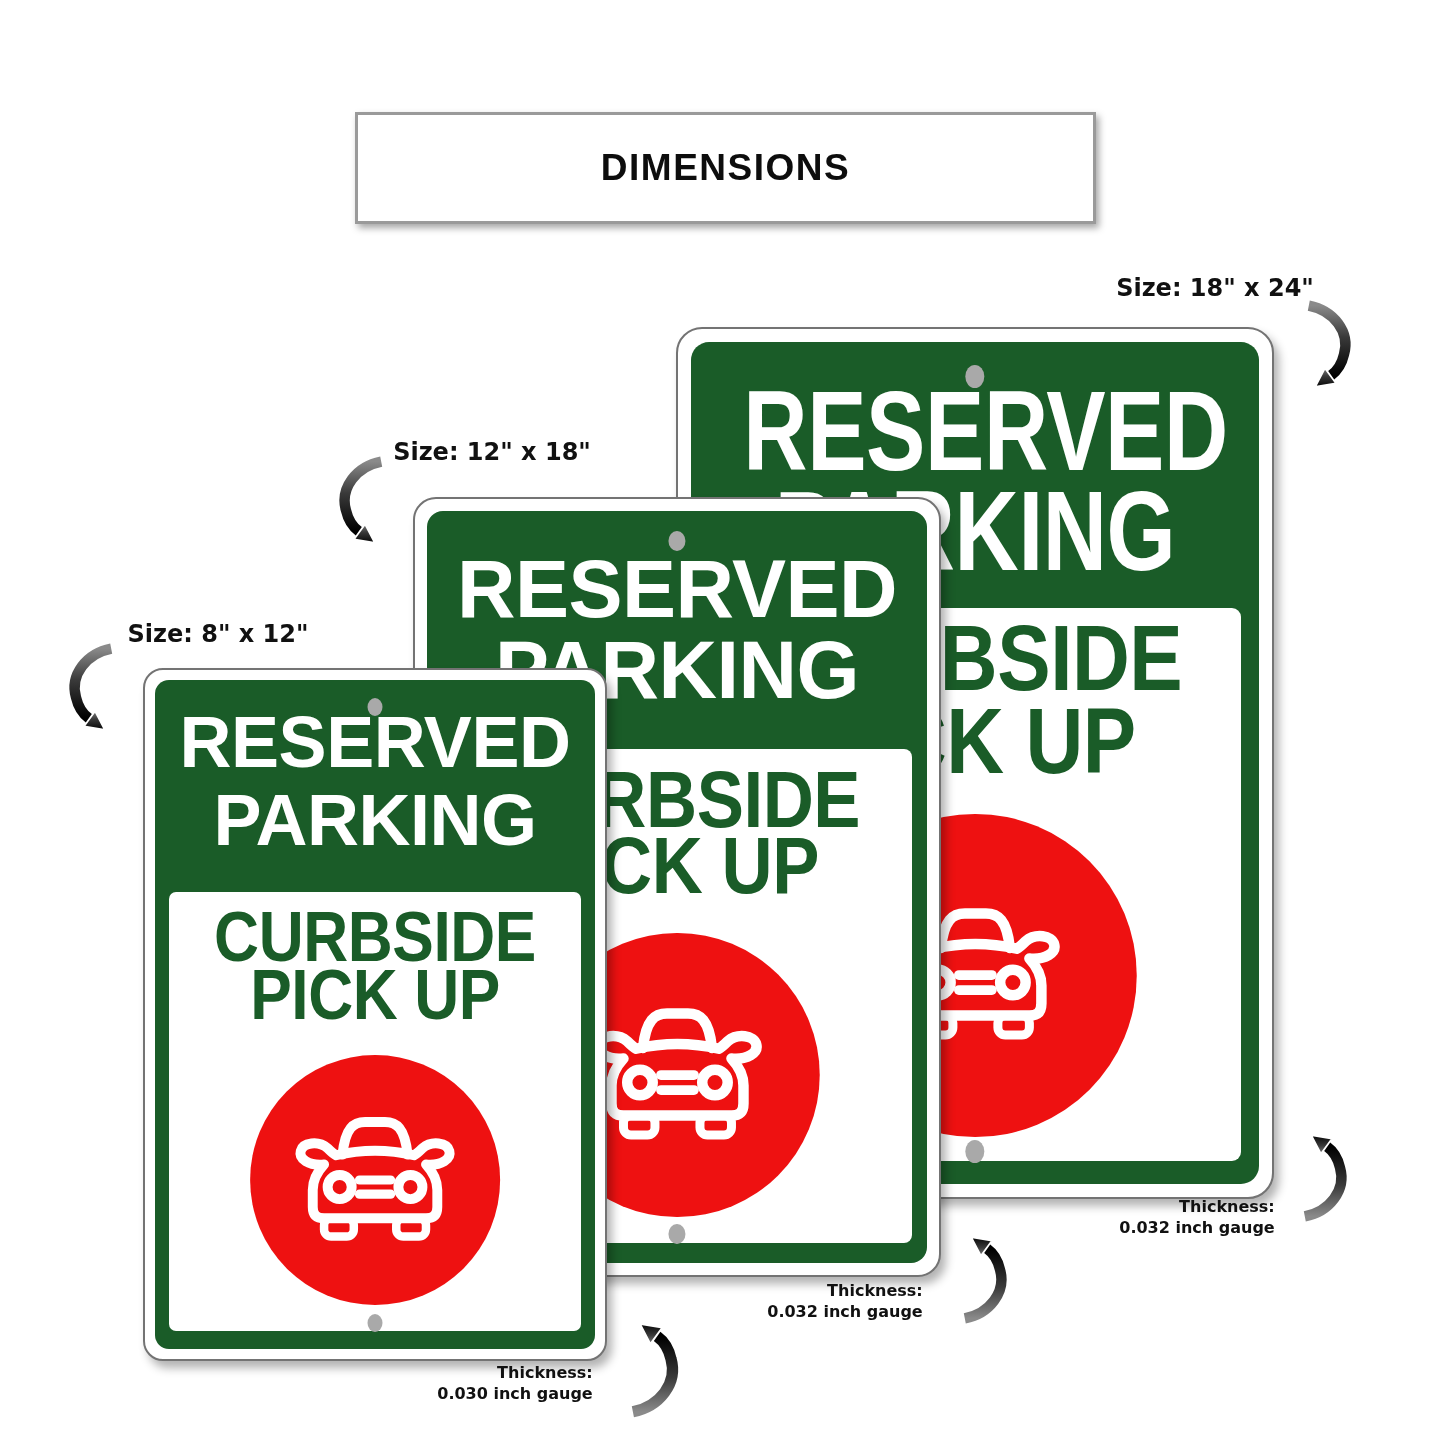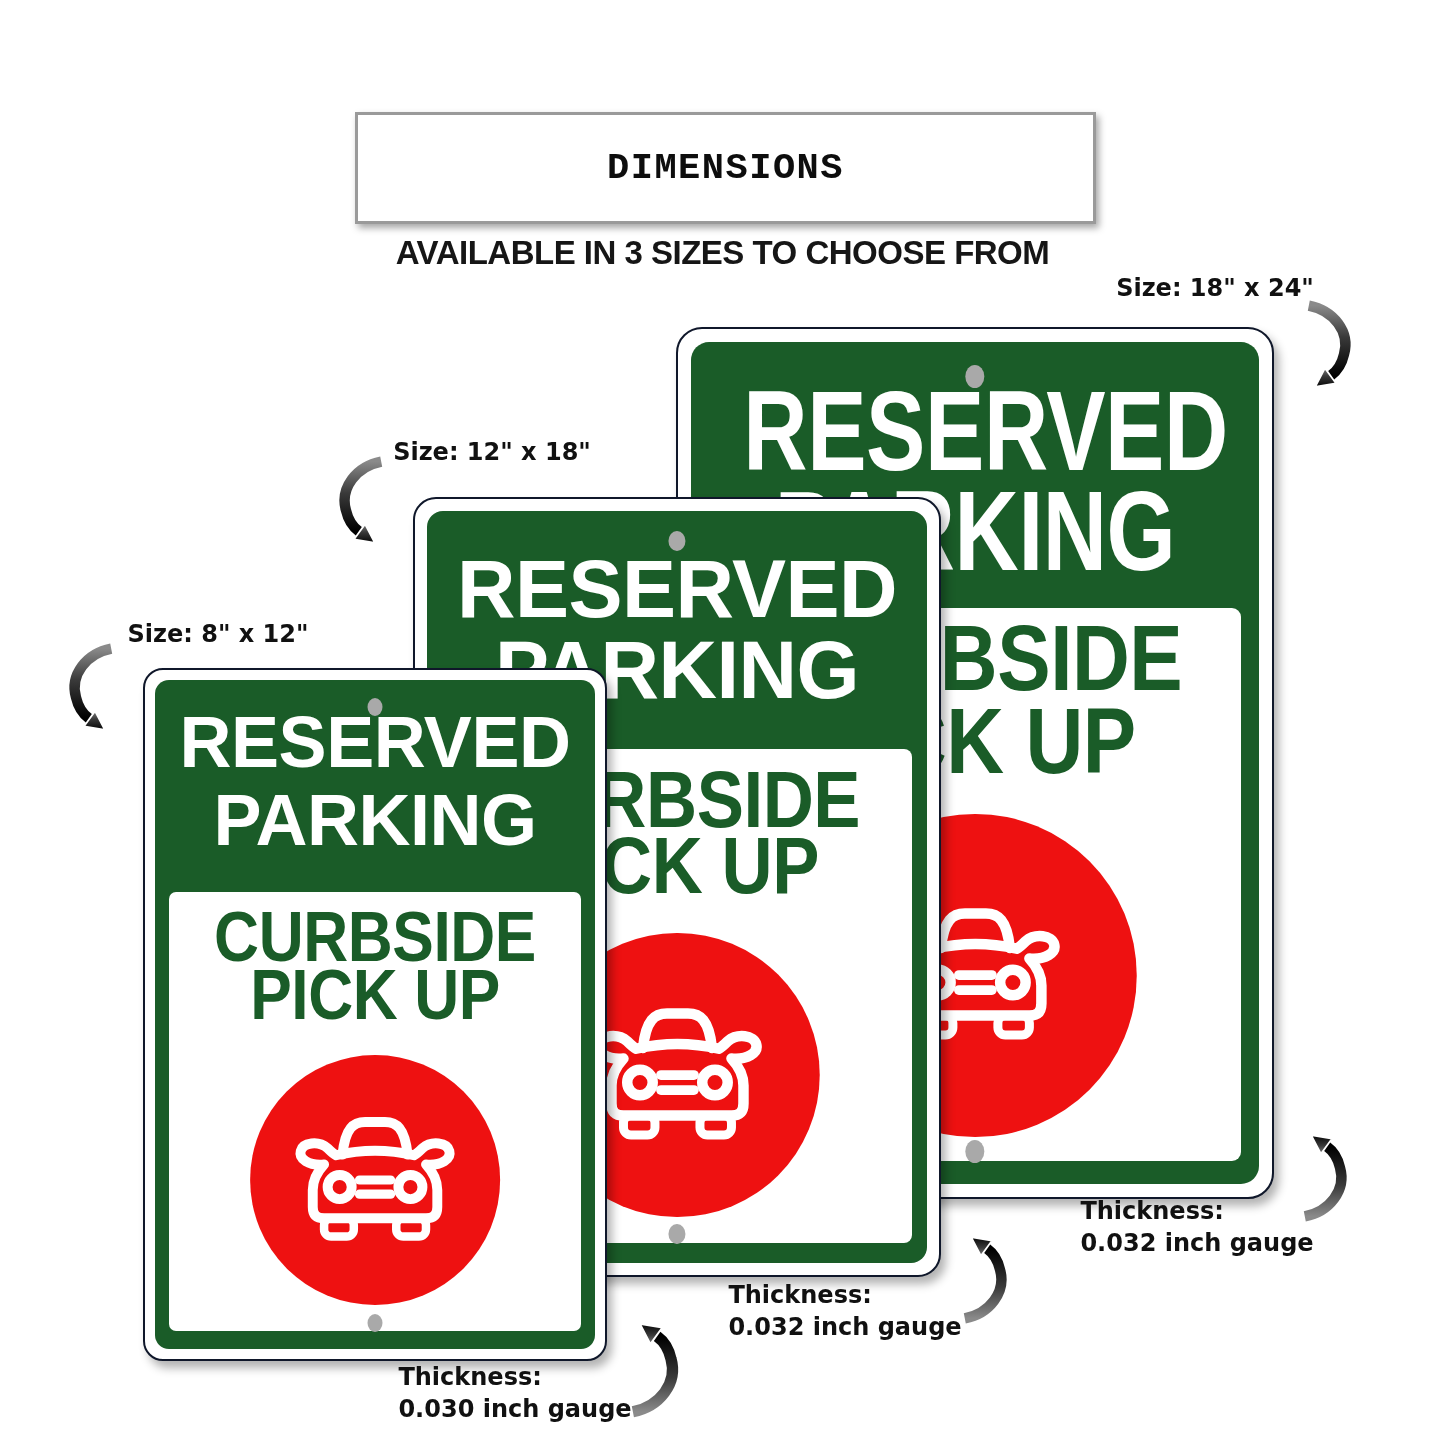--- a/index.html
+++ b/index.html
@@ -2,27 +2,27 @@
 <html><head>
 <meta charset="utf-8">
 <style>
   html,body{margin:0;padding:0;background:#ffffff;}
   .stage{position:relative;width:1445px;height:1445px;background:#ffffff;overflow:hidden;
          font-family:"Liberation Sans",sans-serif;}
 
   
   .header-box{position:absolute;left:355px;top:112px;width:735px;height:106px;background:#ffffff;
               border:3px solid #9a9a9a;box-shadow:3px 4px 7px rgba(0,0,0,.35);
-              display:flex;align-items:center;justify-content:center;font-family:Liberation Mono, monospace;}
+              display:flex;align-items:center;justify-content:center;}
   .header-box span{font-size:37px;font-weight:bold;letter-spacing:1.5px;color:#0d0d0d;}
   .subtitle{position:absolute;left:0;right:0;top:234px;text-align:center;
             font-size:33px;font-weight:bold;color:#161616;letter-spacing:-0.5px;}
 
   
-  .sign{position:absolute;background:#ffffff;border:2px solid #0f172a;
+  .sign{position:absolute;background:#ffffff;border:2px solid #737373;
         box-shadow:5px 7px 10px rgba(0,0,0,.3);}
   .sign-small {left:143px;top:668px;width:460px;height:689px;--u:1;     z-index:3;border-radius:20px;}
   .sign-medium{left:413px;top:497px;width:524px;height:776px;--u:1.139; z-index:2;border-radius:23px;}
   .sign-large {left:676px;top:327px;width:594px;height:868px;--u:1.291; z-index:1;border-radius:26px;}
 
   .panel{position:absolute;left:2.2%;right:2.2%;top:1.5%;bottom:1.5%;
          background:#1a5c28;border-radius:calc(14px*var(--u));}
   .hole{position:absolute;left:50%;transform:translateX(-50%);
         width:calc(15px*var(--u));height:calc(18px*var(--u));
         border-radius:50%;background:#a9a9a9;}
@@ -46,21 +46,21 @@
 
   .badge{position:absolute;left:50%;top:55.9%;width:54.3%;aspect-ratio:1/1;
          transform:translateX(-50%);border-radius:50%;background:#ee1111;
          display:flex;align-items:center;justify-content:center;}
   .badge svg{width:68%;height:auto;display:block;}
 
   
   .size-label,.thick-label{position:absolute;z-index:5;transform:translateX(-50%);
         font-family:"DejaVu Sans",sans-serif;font-weight:bold;color:#111111;white-space:nowrap;}
   .size-label{font-size:24px;}
-  .thick-label{font-size:24px;line-height:1.32;text-align:left;}
+  .thick-label{font-size:16px;line-height:1.32;text-align:right;}
   .sl-small {left:218px; top:620px;}
   .sl-medium{left:492px; top:438px;}
   .sl-large {left:1215px;top:274px;}
   .tl-small {left:515px; top:1362px;}
   .tl-medium{left:845px; top:1280px;}
   .tl-large {left:1197px;top:1196px;}
 
   .arrow{position:absolute;z-index:4;}
   .a-size-large {left:1284px;top:295px; width:72px;height:102px;}
   .a-size-medium{left:334px; top:450px; width:72px;height:104px;transform:scaleX(-1);}
@@ -99,21 +99,20 @@
       </g>
     </symbol>
   </defs>
 </svg>
 
 <div class="stage">
 
   <div class="header-box">
     <span>DIMENSIONS</span>
   </div>
-  <div class="subtitle">AVAILABLE IN 3 SIZES TO CHOOSE FROM</div>
 
   <div class="sign sign-large">
     <div class="panel"></div>
     <div class="hole hole-top"></div>
     <div class="title">
       <div>RESERVED</div>
       <div>PARKING</div>
     </div>
     <div class="body"></div>
     <div class="curbside">

